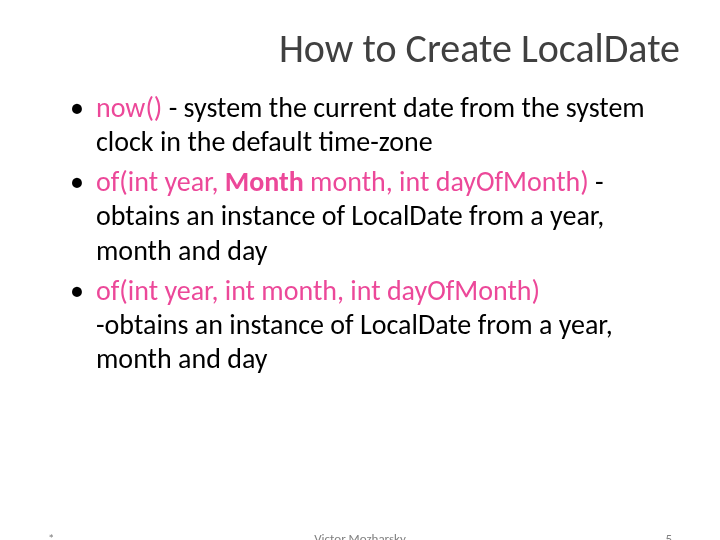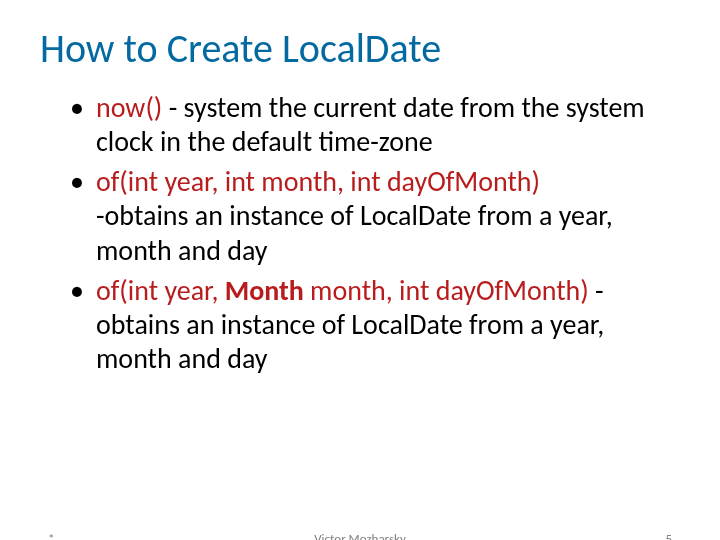--- a/index.html
+++ b/index.html
@@ -12,25 +12,25 @@
     color: #000;
     overflow: hidden;
   }
   .slide {
     position: relative;
     width: 720px;
     height: 540px;
     box-sizing: border-box;
   }
   .title {
-    text-align: left;
+    text-align: right;
     font-size: 40px;
     font-weight: 400;
     margin: 24px 40px 18px 40px;
-    color: #0369a1;
+    color: #404040;
   }
   .body {
     margin: 0 50px 0 70px;
   }
   ul.bullets {
     list-style: none;
     padding: 0;
     margin: 0;
   }
   ul.bullets > li {
@@ -43,21 +43,21 @@
   }
   ul.bullets > li::before {
     content: "•";
     position: absolute;
     left: 0;
     top: 0;
     color: #000;
     font-size: 28px;
     line-height: 1.22;
   }
-  .hl { color: #b91c1c; }
+  .hl { color: #ec4899; }
   .b { font-weight: 700; }
   .footer {
     position: absolute;
     bottom: 18px;
     left: 0;
     width: 100%;
     font-size: 13px;
     color: #808080;
   }
   .footer .star {
@@ -86,25 +86,25 @@
   <div class="title">How to Create LocalDate</div>
 
   <div class="body">
     <ul class="bullets">
 
       <li>
         <span class="hl">now()</span><span> - </span><span>system the current date from the system clock in the default time-zone</span>
       </li>
 
       <li>
-        <span class="hl">of(int year, int month, int dayOfMonth)</span><br><span>-</span><span>obtains an instance of LocalDate from a year, month and day</span>
+        <span class="hl">of(int year, </span><span class="hl b">Month</span><span class="hl"> month, int dayOfMonth)</span><span> - </span><span>obtains an instance of LocalDate from a year, month and day</span>
       </li>
 
       <li>
-        <span class="hl">of(int year, </span><span class="hl b">Month</span><span class="hl"> month, int dayOfMonth)</span><span> - </span><span>obtains an instance of LocalDate from a year, month and day</span>
+        <span class="hl">of(int year, int month, int dayOfMonth)</span><br><span>-</span><span>obtains an instance of LocalDate from a year, month and day</span>
       </li>
 
     </ul>
   </div>
 
   <div class="footer">
     <span class="star">*</span>
     <span class="author">Victor Mozharsky</span>
     <span class="pagenum">5</span>
   </div>

